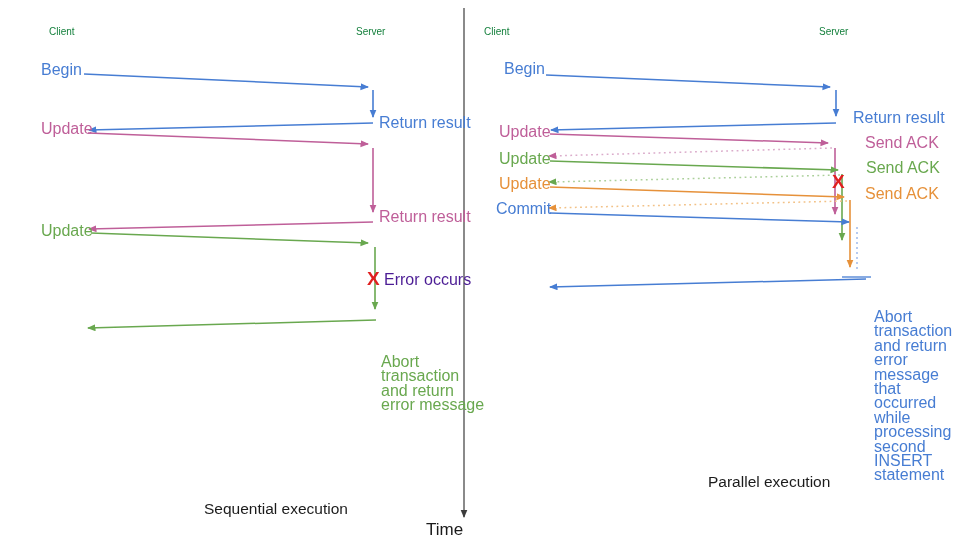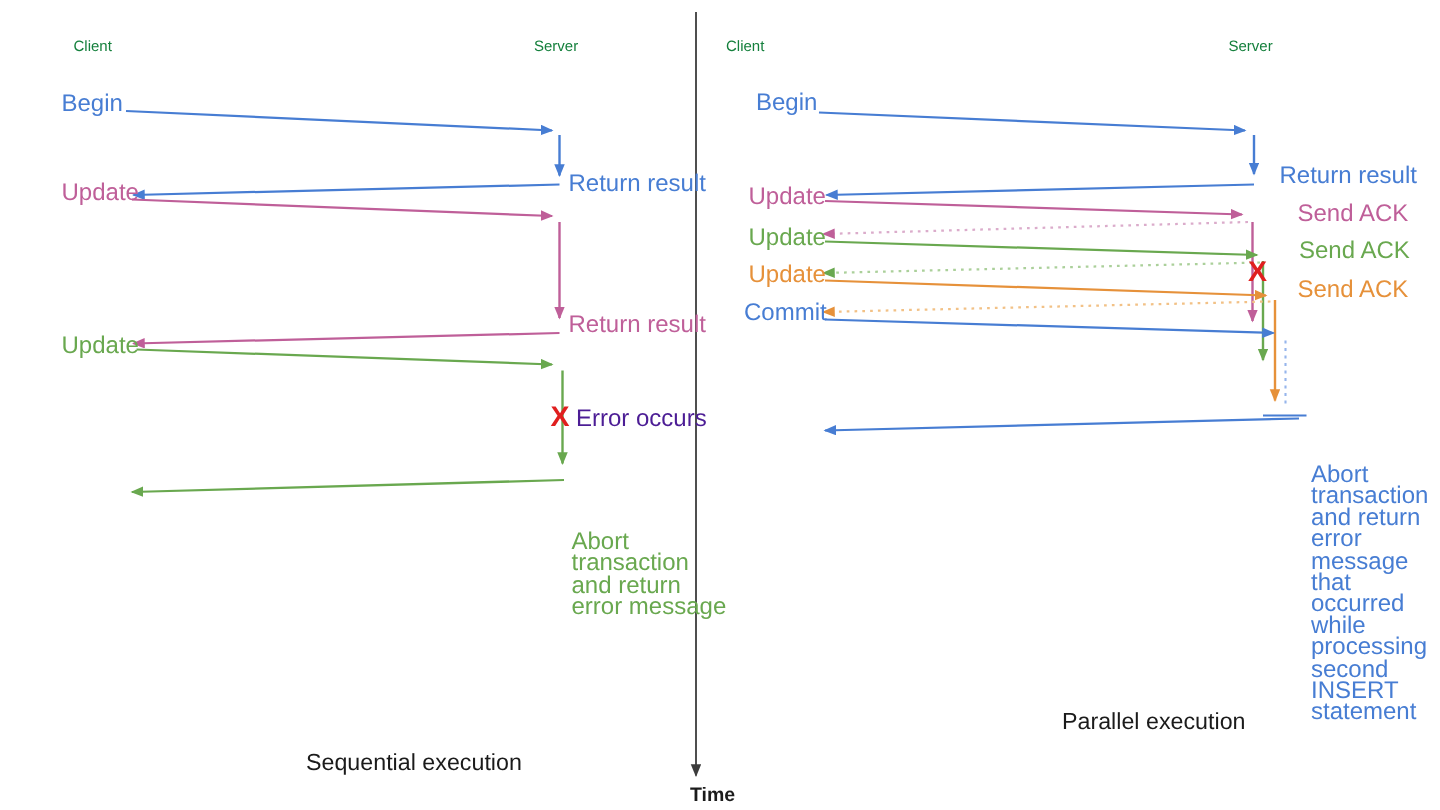--- a/index.html
+++ b/index.html
@@ -118,15 +118,15 @@
 error message
 that occurred
 while
 processing
 second
 INSERT
 statement</div>
 
   <div class="lbl ttl" style="left:666px;top:475px;">Parallel execution</div>
 
-  <div class="lbl black" style="left:460px;top:523px;font-size:13px;font-weight:bold;">Time</div>
+  <div class="lbl black" style="left:426px;top:523px;font-size:17px;">Time</div>
 
 </div>
 
 </body></html>

